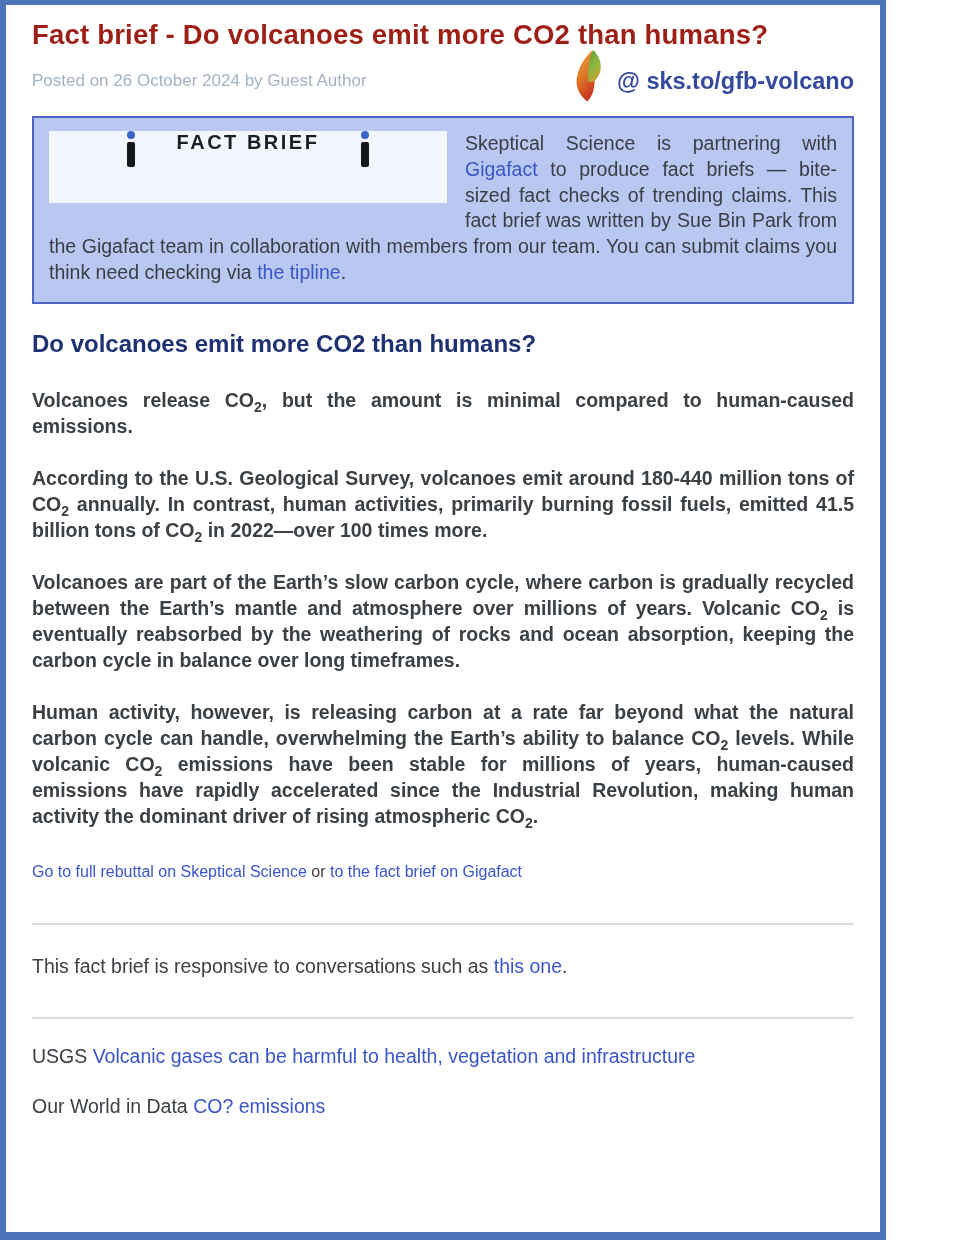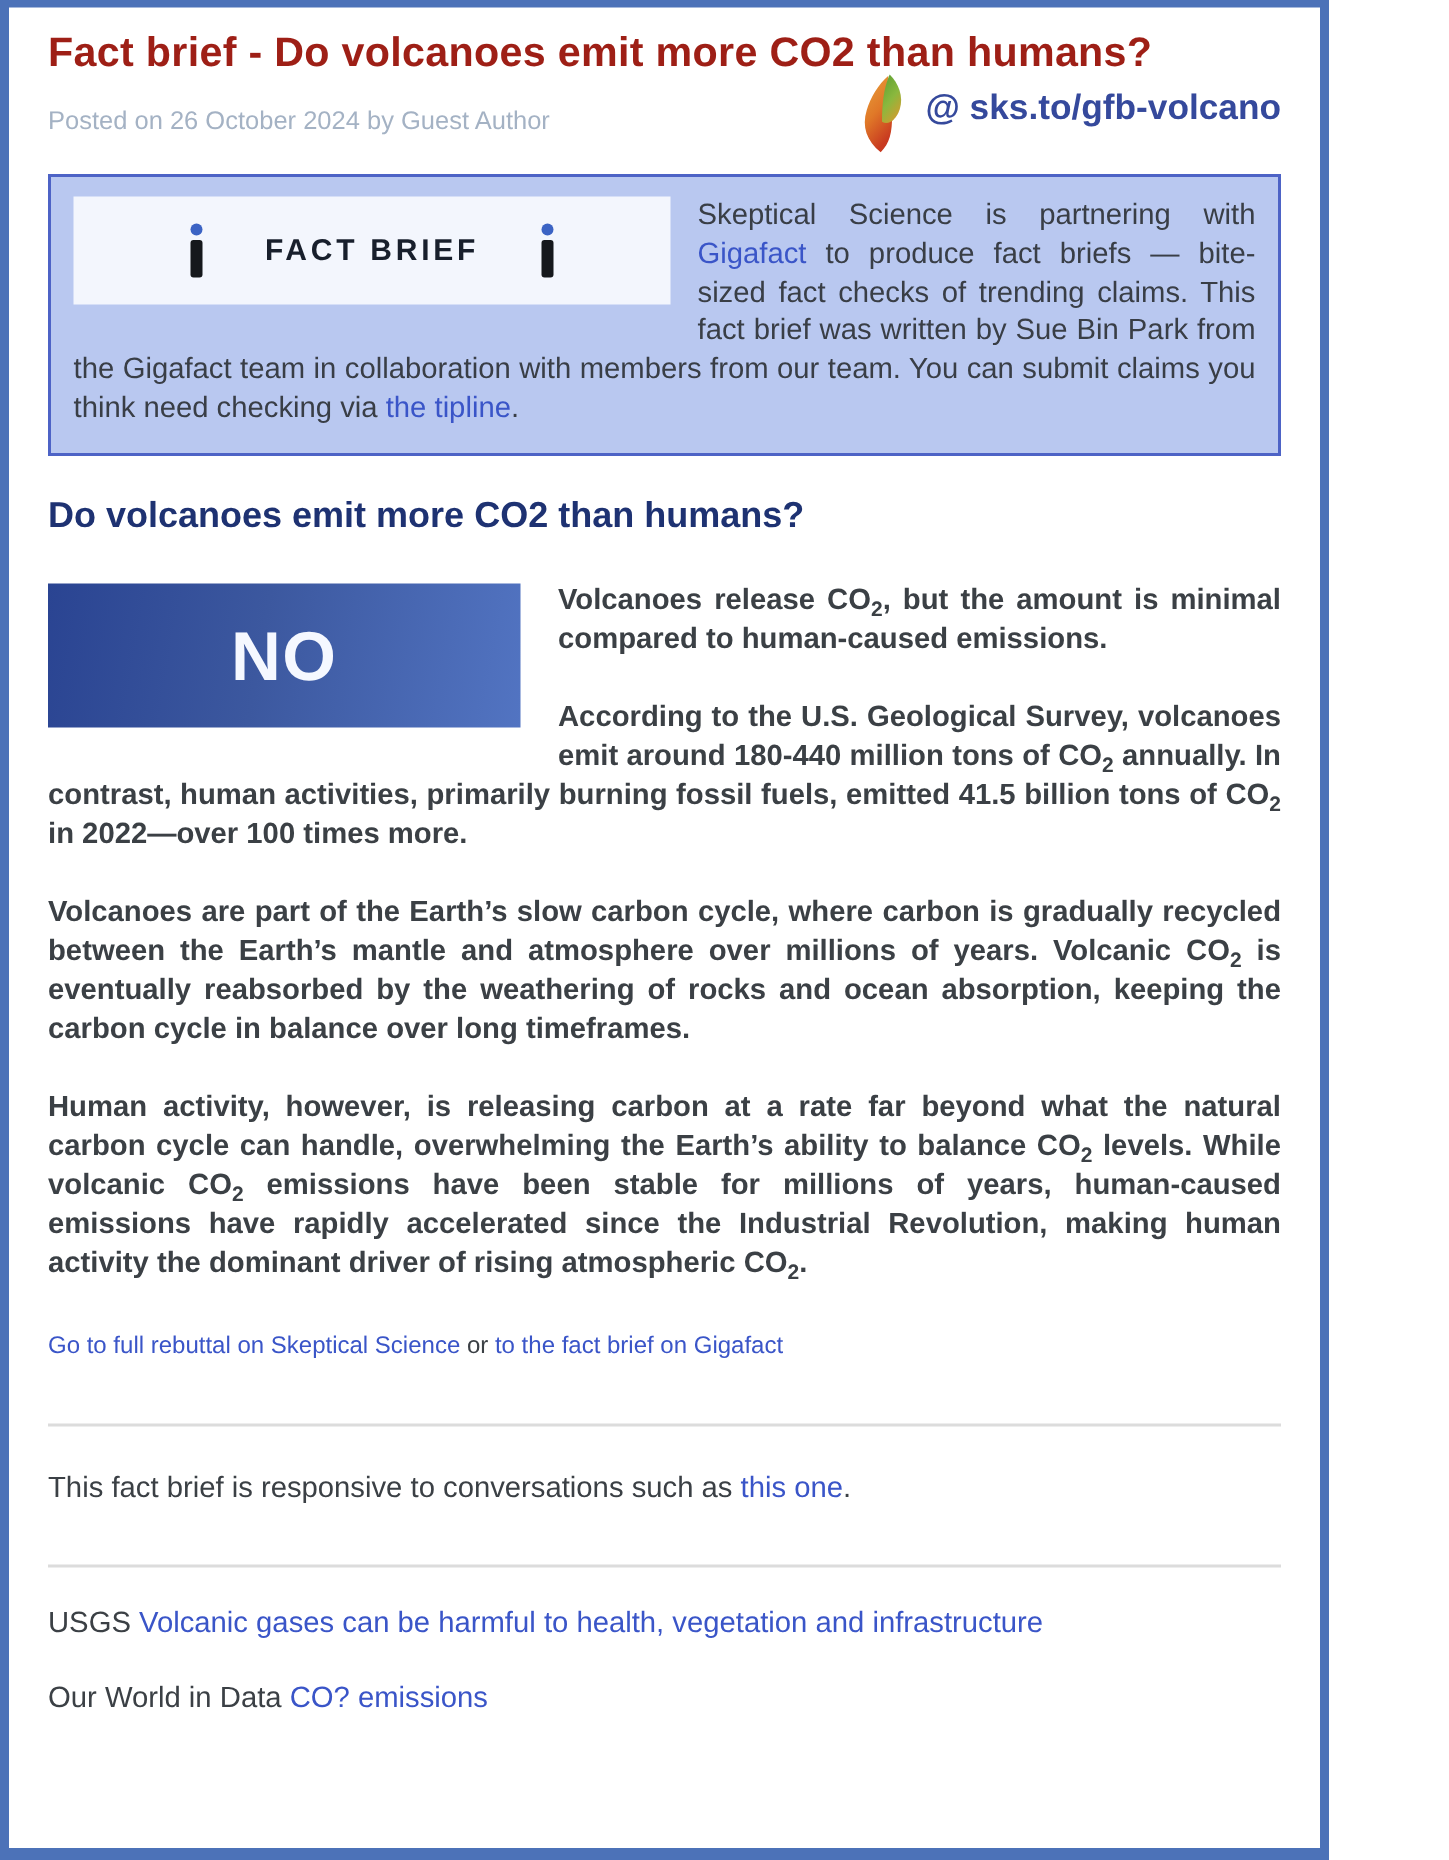--- a/index.html
+++ b/index.html
@@ -24,39 +24,39 @@
     color: #9e1f16; letter-spacing: 0.2px;
     margin: 2px 0 4px 0;
   }
   .byline-row {
     display: flex; justify-content: space-between; align-items: center;
     height: 52px; margin-bottom: 9px;
   }
   .byline {
     font-size: 17px; font-weight: normal; color: #a4b2c4;
   }
-  .shortlink-group { display: flex; gap: 12px; }
+  .shortlink-group { display: flex; align-items: center; gap: 12px; }
   .flame-icon { width: 34px; height: 56px; margin-top: -10px; }
   .shortlink { font-size: 23.5px; font-weight: bold; color: #35499c; }
 
   
   .banner {
     background: #b9c8f0;
     border: 2px solid #4d63c6;
     padding: 13px 15px 16px 15px;
     overflow: hidden;
     margin-bottom: 26px;
   }
   .banner::after { content: ""; display: block; clear: both; }
   .logo-box {
     float: left;
     width: 398px; height: 72px;
     background: #f3f6fd;
     margin: 0 18px 14px 0;
-    display: flex; align-items: center; justify-content: center; gap: 42px;
+    display: flex; align-items: flex-start; justify-content: center; gap: 42px;
   }
   .iglyph { display: inline-flex; flex-direction: column; align-items: center; }
   .iglyph .dot { width: 8px; height: 8px; border-radius: 50%; background: #3b63c4; }
   .iglyph .bar { width: 8px; height: 25px; background: #15181c; border-radius: 2px; margin-top: 3px; }
   .logo-text {
     font-size: 20px; font-weight: bold; color: #181f2c; letter-spacing: 2.5px;
   }
   .banner-text {
     font-size: 19.5px; line-height: 25.8px; color: #393e46;
     text-align: justify;
@@ -150,23 +150,20 @@
           <span class="dot"></span>
           <span class="bar"></span>
         </span>
     </div>
     <p class="banner-text"><span>Skeptical Science is partnering with </span><a class="textlink">Gigafact</a><span> to produce fact briefs — bite-sized fact checks of trending claims. This fact brief was written by Sue Bin Park from the Gigafact team in collaboration with members from our team. You can submit claims you think need checking via </span><a class="textlink">the tipline</a><span>.</span></p>
   </section>
 
   <h2 class="question-heading">Do volcanoes emit more CO2 than humans?</h2>
 
   <section class="answer-section">
-    <div class="answer-figure">
-      <span class="answer-label">NO</span>
-    </div>
 
     <p class="body-p"><span>Volcanoes release CO</span><sub>2</sub><span>, but the amount is minimal compared to human-caused emissions.</span></p>
 
     <p class="body-p"><span>According to the U.S. Geological Survey, volcanoes emit around 180-440 million tons of CO</span><sub>2</sub><span> annually. In contrast, human activities, primarily burning fossil fuels, emitted 41.5 billion tons of CO</span><sub>2</sub><span> in 2022—over 100 times more.</span></p>
 
     <p class="body-p"><span>Volcanoes are part of the Earth’s slow carbon cycle, where carbon is gradually recycled between the Earth’s mantle and atmosphere over millions of years. Volcanic CO</span><sub>2</sub><span> is eventually reabsorbed by the weathering of rocks and ocean absorption, keeping the carbon cycle in balance over long timeframes.</span></p>
 
     <p class="body-p"><span>Human activity, however, is releasing carbon at a rate far beyond what the natural carbon cycle can handle, overwhelming the Earth’s ability to balance CO</span><sub>2</sub><span> levels. While volcanic CO</span><sub>2</sub><span> emissions have been stable for millions of years, human-caused emissions have rapidly accelerated since the Industrial Revolution, making human activity the dominant driver of rising atmospheric CO</span><sub>2</sub><span>.</span></p>
 
     <p class="rebuttal-line"><a class="textlink">Go to full rebuttal on Skeptical Science</a><span> or </span><a class="textlink">to the fact brief on Gigafact</a></p>

